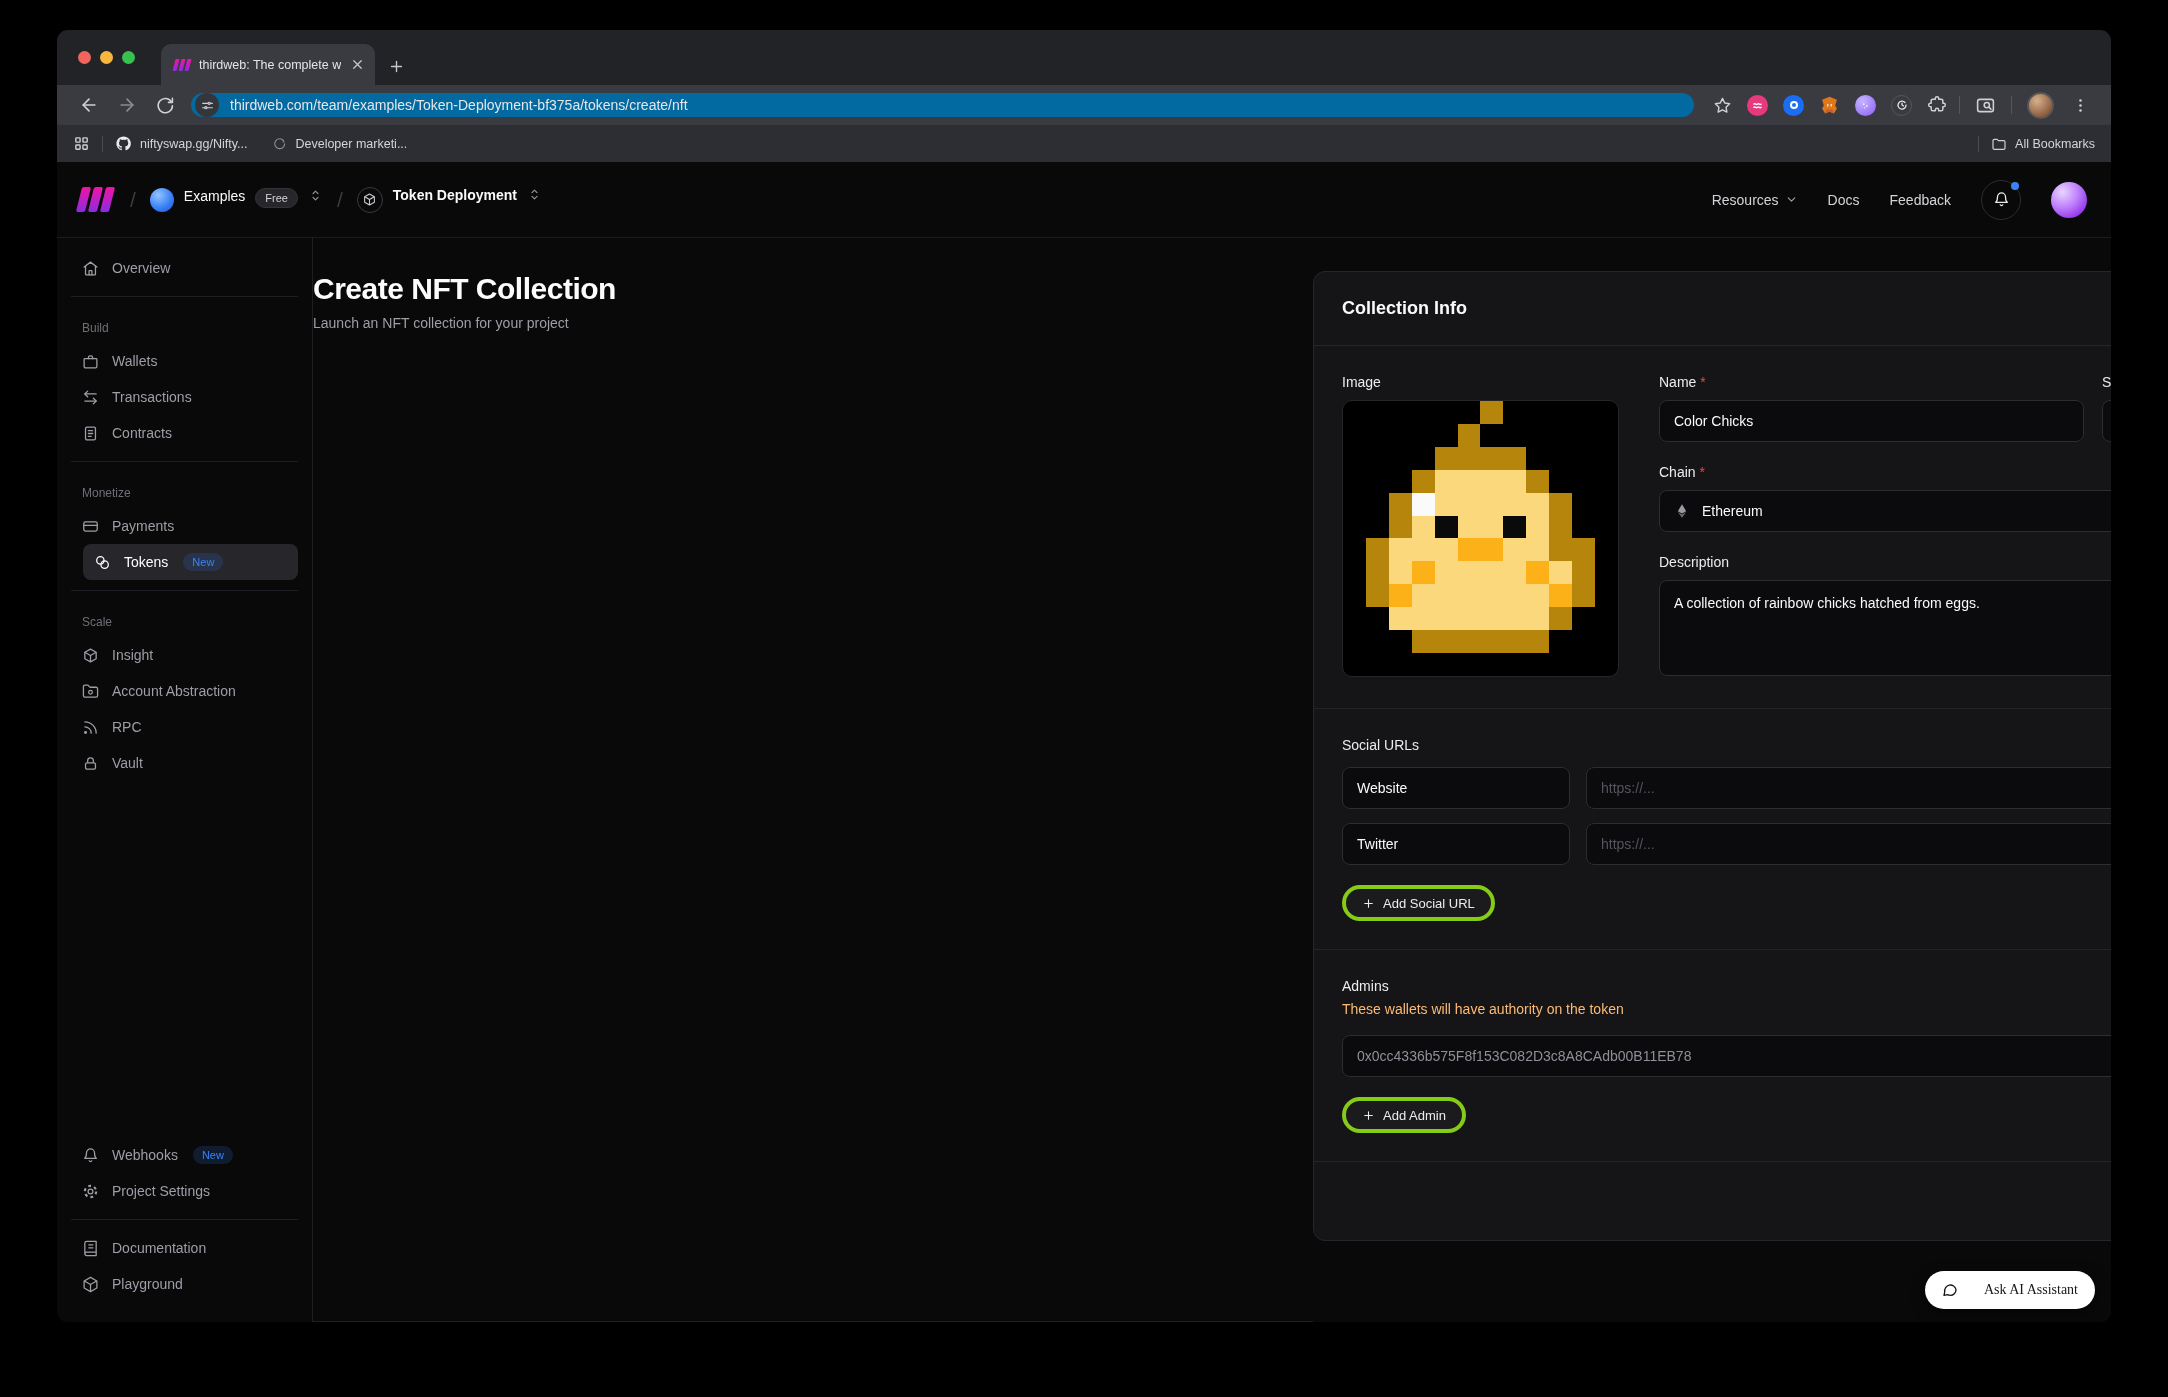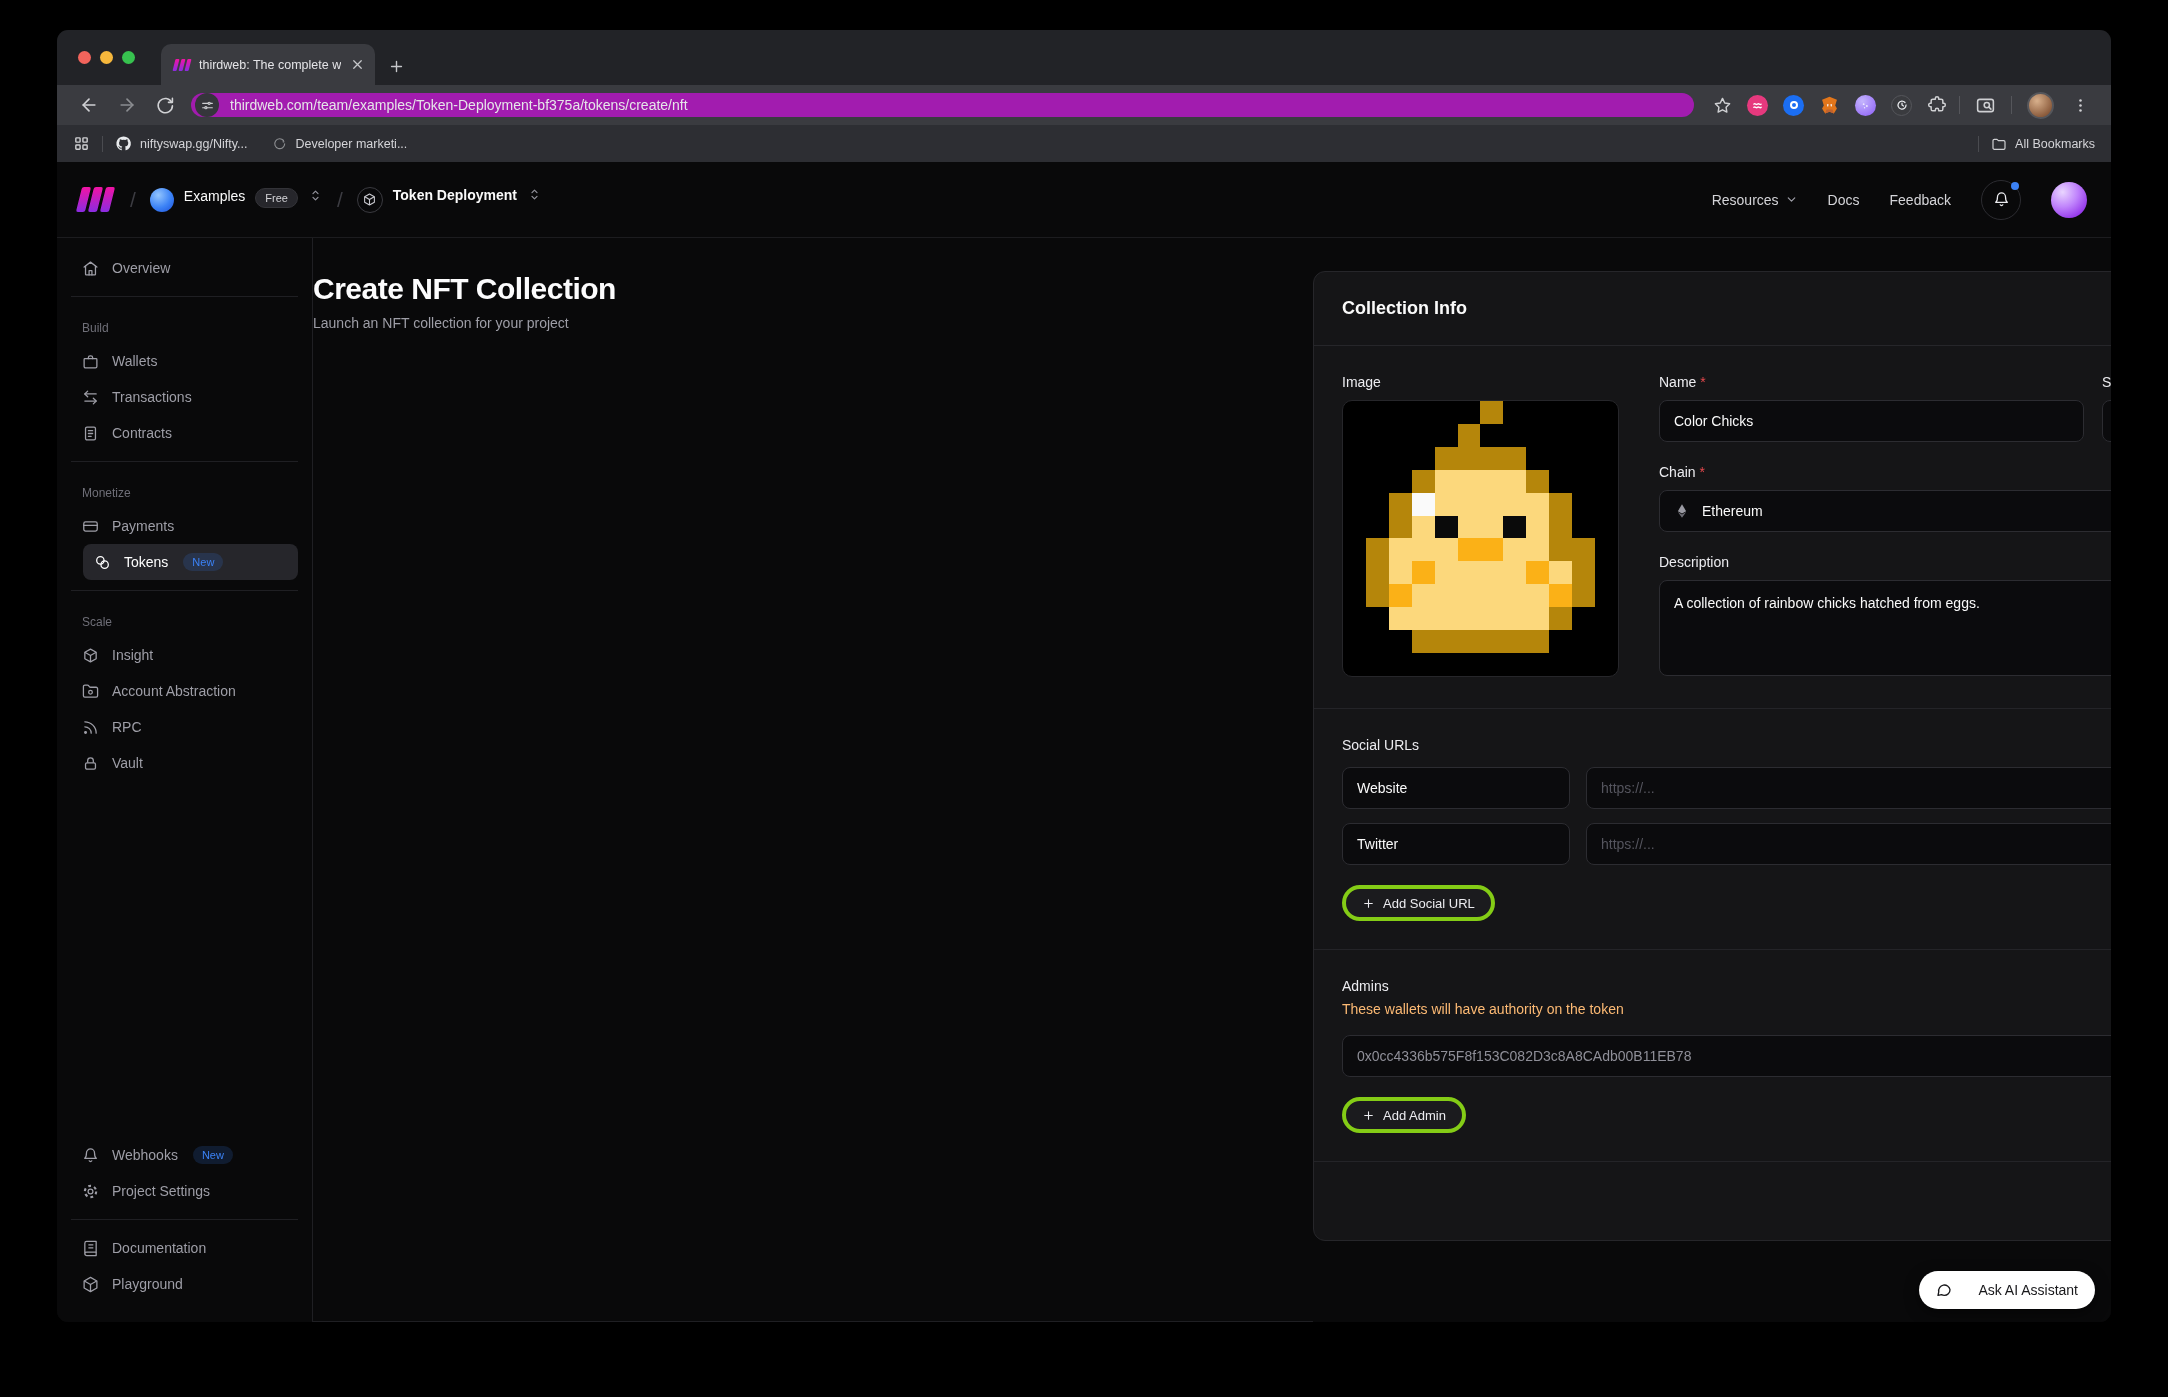--- a/index.html
+++ b/index.html
@@ -16,21 +16,21 @@
   .traffic { display:flex; gap:9px; align-items:center; height:100%; padding:0 26px 0 21px; }
   .tl { width:13px; height:13px; border-radius:50%; display:inline-block; }
   .tl.red{ background:#f2645c; } .tl.yellow{ background:#f6b73c; } .tl.green{ background:#37c24f; }
   .tab { width:214px; height:41px; background:#3a3b40; border-radius:10px 10px 0 0;
     display:flex; align-items:center; gap:9px; padding:0 10px 0 13px; }
   .tab-title { flex:1; font-size:12.5px; color:#e4e4e7; white-space:nowrap; overflow:hidden; }
   .newtab { background:none; border:none; margin:0 0 10px 13px; cursor:pointer; }
 
   .toolbar { height:40px; background:#3a3b40; display:flex; align-items:center; padding:0 13px; flex-shrink:0; }
   .nav-ic { padding:0 9px; display:flex; align-items:center; }
-  .urlbar { flex:1; height:24px; margin:0 10px 0 8px; background:#a21caf; border-radius:16px;
+  .urlbar { flex:1; height:24px; margin:0 10px 0 8px; background:#0369a1; border-radius:16px;
     display:flex; align-items:center; padding:0 12px 0 4px; }
   .siteinfo { width:24px; height:24px; border-radius:50%; background:#35363b;
     display:flex; align-items:center; justify-content:center; }
   .url { margin-left:11px; font-size:14px; color:#e6e6e9; flex:1; white-space:nowrap; overflow:hidden; }
   .ext-row { display:flex; align-items:center; gap:15px; margin:0 6px; }
   .ext { width:21px; height:21px; border-radius:50%; display:flex; align-items:center; justify-content:center;
     font-size:11px; color:#fff; }
   .tb-sep { width:1px; height:18px; background:#55565b; margin:0 6px; }
   .b-avatar { width:27px; height:27px; border-radius:50%;
     background:radial-gradient(circle at 35% 30%, #d8b08c, #8a5a3b 75%); border:2px solid #55565b; }
@@ -131,21 +131,21 @@
   .add-btn { margin-top:20px; display:inline-flex; align-items:center; gap:8px; height:36px; padding:0 16px;
     border-radius:18px; border:4px solid #84cc16; background:#1b1b1e; color:#ececf0; font-size:13px;
     font-family:"Liberation Sans",sans-serif; cursor:pointer; }
   .card-footer { border-top:1px solid #242428; padding:20px 28px; display:flex; justify-content:flex-end; }
   .next-btn { display:inline-flex; align-items:center; gap:9px; height:38px; padding:0 16px;
     background:#fafafa; color:#18181b; border:none; border-radius:8px; font-size:14px; font-weight:700;
     font-family:"Liberation Sans",sans-serif; cursor:pointer; }
 
   .ai-fab { position:absolute; right:16px; bottom:13px; display:inline-flex; align-items:center; gap:26px;
     height:38px; padding:0 17px; background:#fff; color:#18181b; border:none; border-radius:19px;
-    font-size:14px; font-weight:500; font-family:Liberation Sans, sans-serif; cursor:pointer;
+    font-size:14px; font-weight:500; font-family:Liberation Serif, serif; cursor:pointer;
     box-shadow:0 4px 14px rgba(0,0,0,.5); z-index:5; }
 </style>
 </head>
 <body>
 
 <div class="window">
 
   <div class="tabstrip">
     <div class="traffic">
       <span class="tl red"></span>

